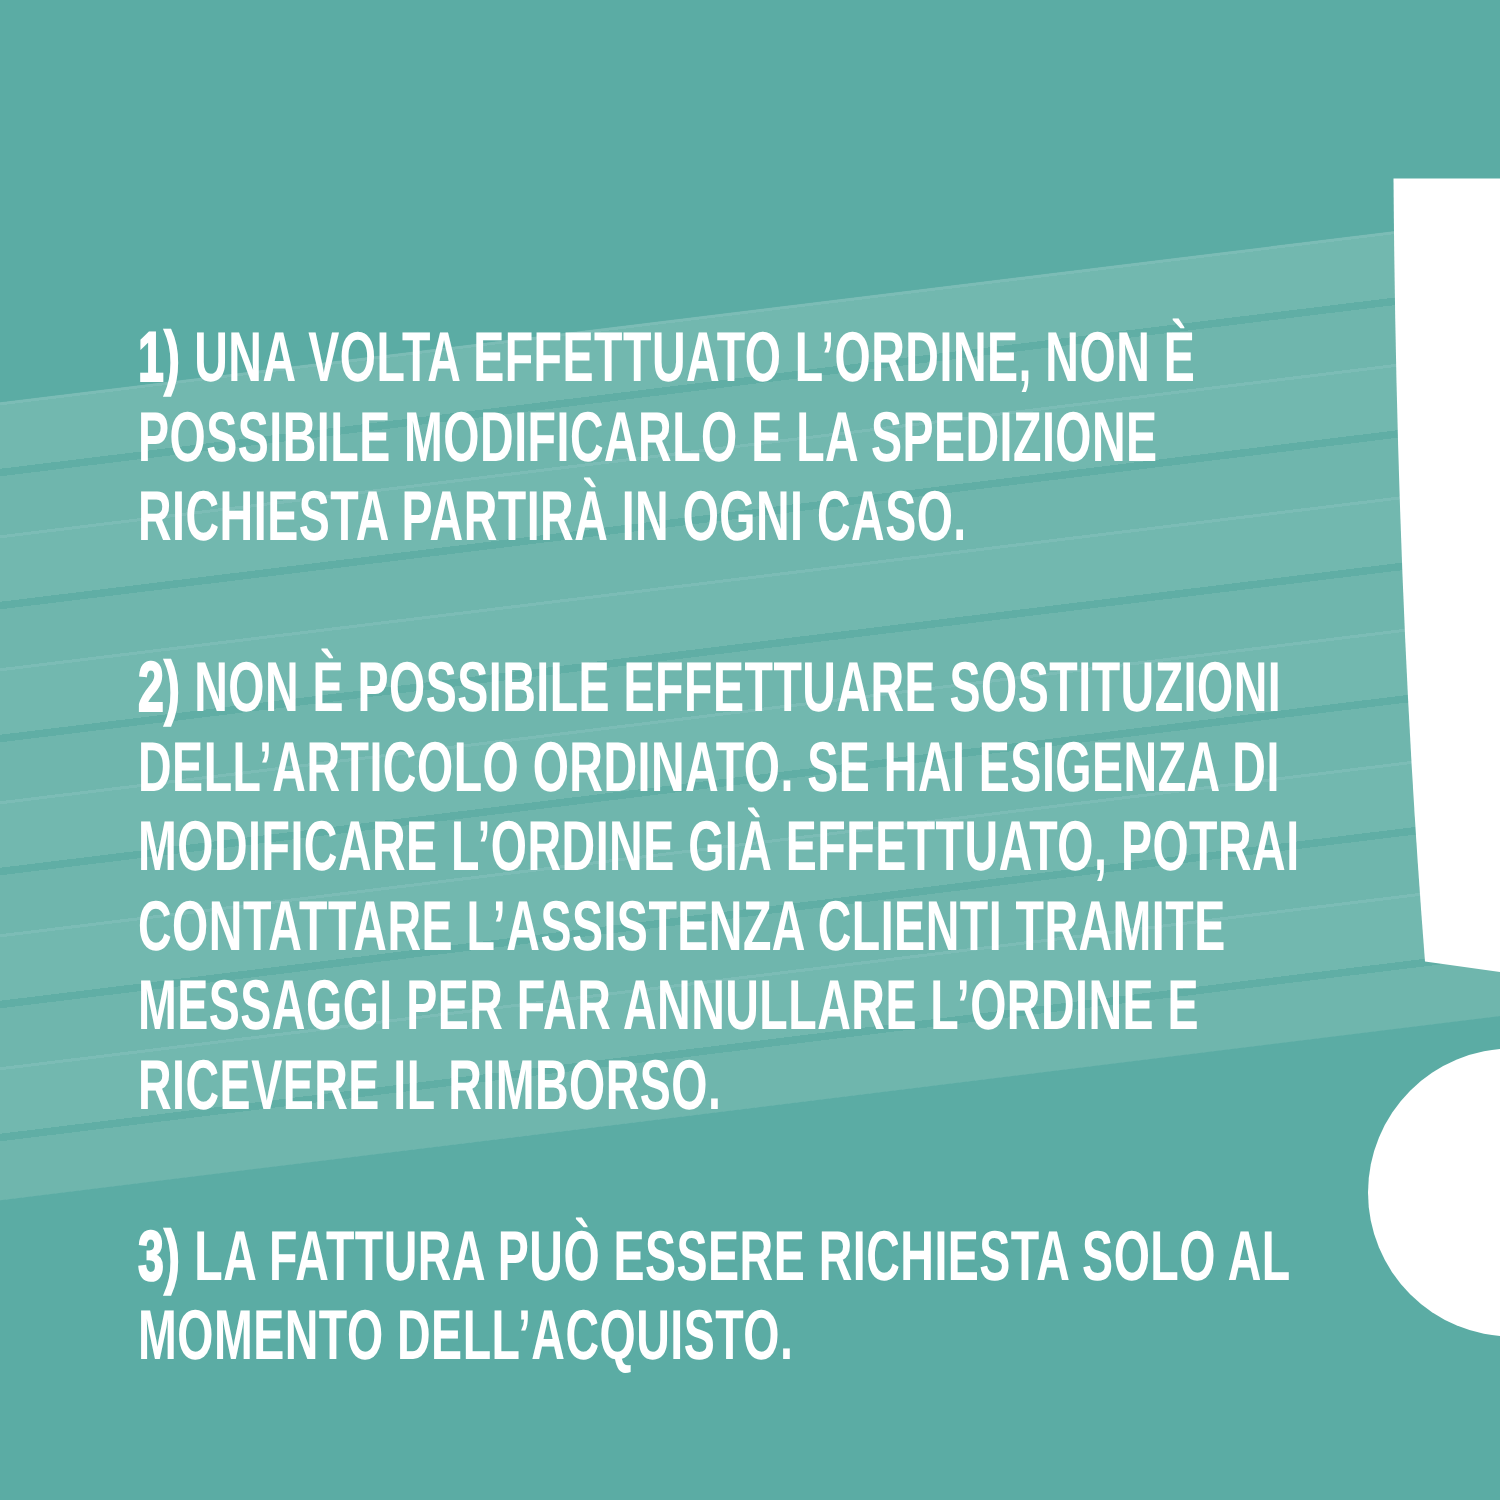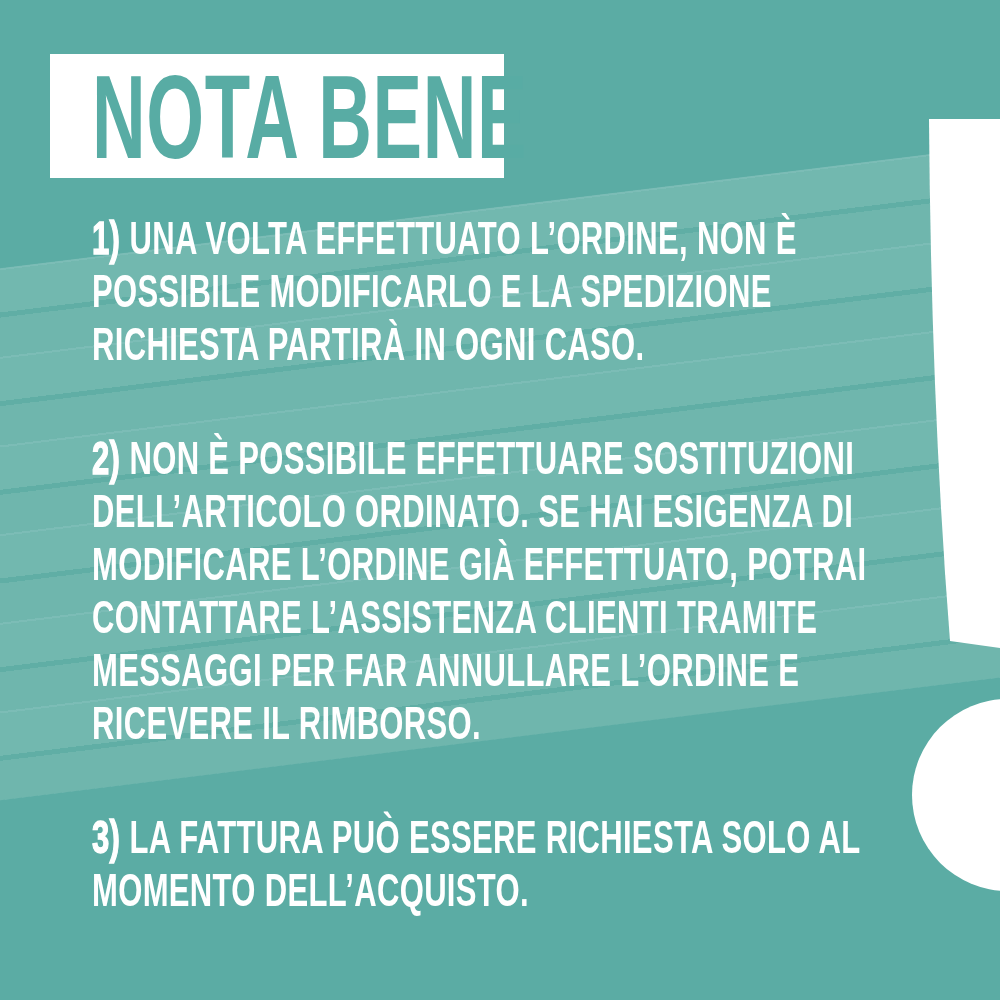--- a/index.html
+++ b/index.html
@@ -99,23 +99,20 @@
 
   <div class="bg-rot">
     <div class="stripes"></div>
   </div>
 
   <svg class="mark-svg" viewBox="0 0 1000 1000" aria-hidden="true">
     <path d="M 929 119 L 1000 119 L 1000 648 L 950 641 Q 931 400 929 119 Z" style="fill: var(--white)"></path>
     <circle cx="1008" cy="795" r="96" style="fill: var(--white)"></circle>
   </svg>
 
-  <div class="title-box">
-    <div class="title-text">NOTA BENE</div>
-  </div>
 
   <div class="content">
 
     <div class="para">
       <div class="line"><span class="num">1)</span><span>UNA VOLTA EFFETTUATO L’ORDINE, NON È</span></div>
       <div class="line">POSSIBILE MODIFICARLO E LA SPEDIZIONE</div>
       <div class="line">RICHIESTA PARTIRÀ IN OGNI CASO.</div>
     </div>
 
     <div class="para">

